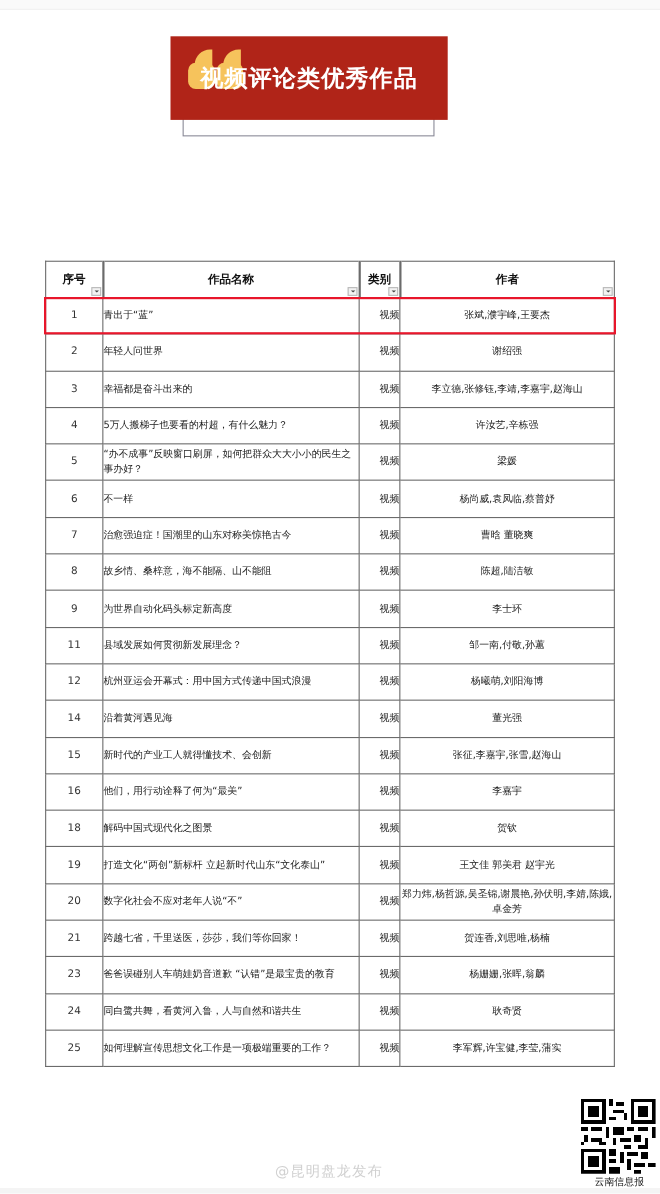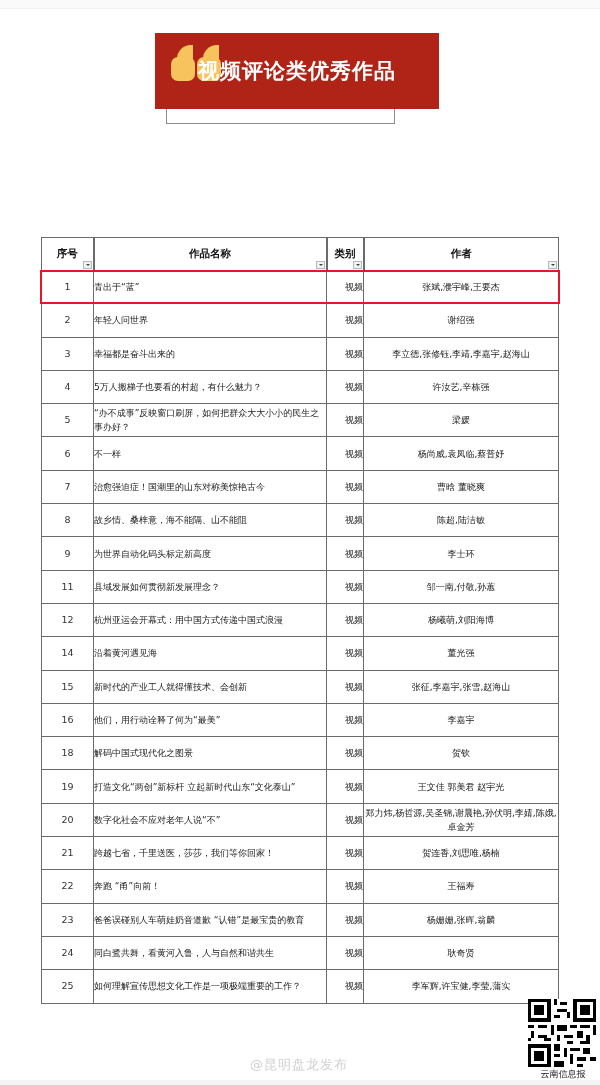--- a/index.html
+++ b/index.html
@@ -7,21 +7,21 @@
     width: 600px; height: 1085px; overflow: hidden; position: relative;
     background: #ffffff;
     font-family: "DejaVu Sans", "Liberation Sans", sans-serif;
   }
   .topline { position: absolute; left: 0; top: 0; width: 600px; height: 8px; background: #fafafa; border-bottom: 1px solid #f1f1f1; }
   .banner-shadow {
     position: absolute; left: 166px; top: 46px; width: 227px; height: 76px;
     border: 1px solid #8a8a98; background: #fff;
   }
   .banner {
-    position: absolute; left: 155px; top: 33px; width: 284px; height: 76px;
+    position: absolute; left: 155px; top: 33px; width: 252px; height: 76px;
     background: #b02418;
   }
   .banner-title {
     position: absolute; left: 0; top: 24px; width: 100%; text-align: center;
     color: #ffffff; font-size: 21px; font-weight: bold; letter-spacing: 1px;
   }
   .quote {
     position: absolute; top: 12px; width: 24px; height: 36px;
   }
   .quote .top { position: absolute; left: 6px; top: 0; width: 16px; height: 14px; border-top-left-radius: 14px; background: #f6c35c; }
@@ -221,26 +221,20 @@
         <td class="no">20</td>
         <td class="name">数字化社会不应对老年人说“不”</td>
         <td class="type">视频</td>
         <td class="author">郑力炜,杨哲源,吴圣锦,谢晨艳,孙伏明,李婧,陈娥,卓金芳</td>
       </tr>
       <tr>
         <td class="no">21</td>
         <td class="name">跨越七省，千里送医，莎莎，我们等你回家！</td>
         <td class="type">视频</td>
         <td class="author">贺连香,刘思唯,杨楠</td>
-      </tr>
-      <tr>
-        <td class="no">22</td>
-        <td class="name">奔跑 “甬”向前！</td>
-        <td class="type">视频</td>
-        <td class="author">王福寿</td>
       </tr>
       <tr>
         <td class="no">23</td>
         <td class="name">爸爸误碰别人车萌娃奶音道歉 “认错”是最宝贵的教育</td>
         <td class="type">视频</td>
         <td class="author">杨姗姗,张晖,翁麟</td>
       </tr>
       <tr>
         <td class="no">24</td>
         <td class="name">同白鹭共舞，看黄河入鲁，人与自然和谐共生</td>

